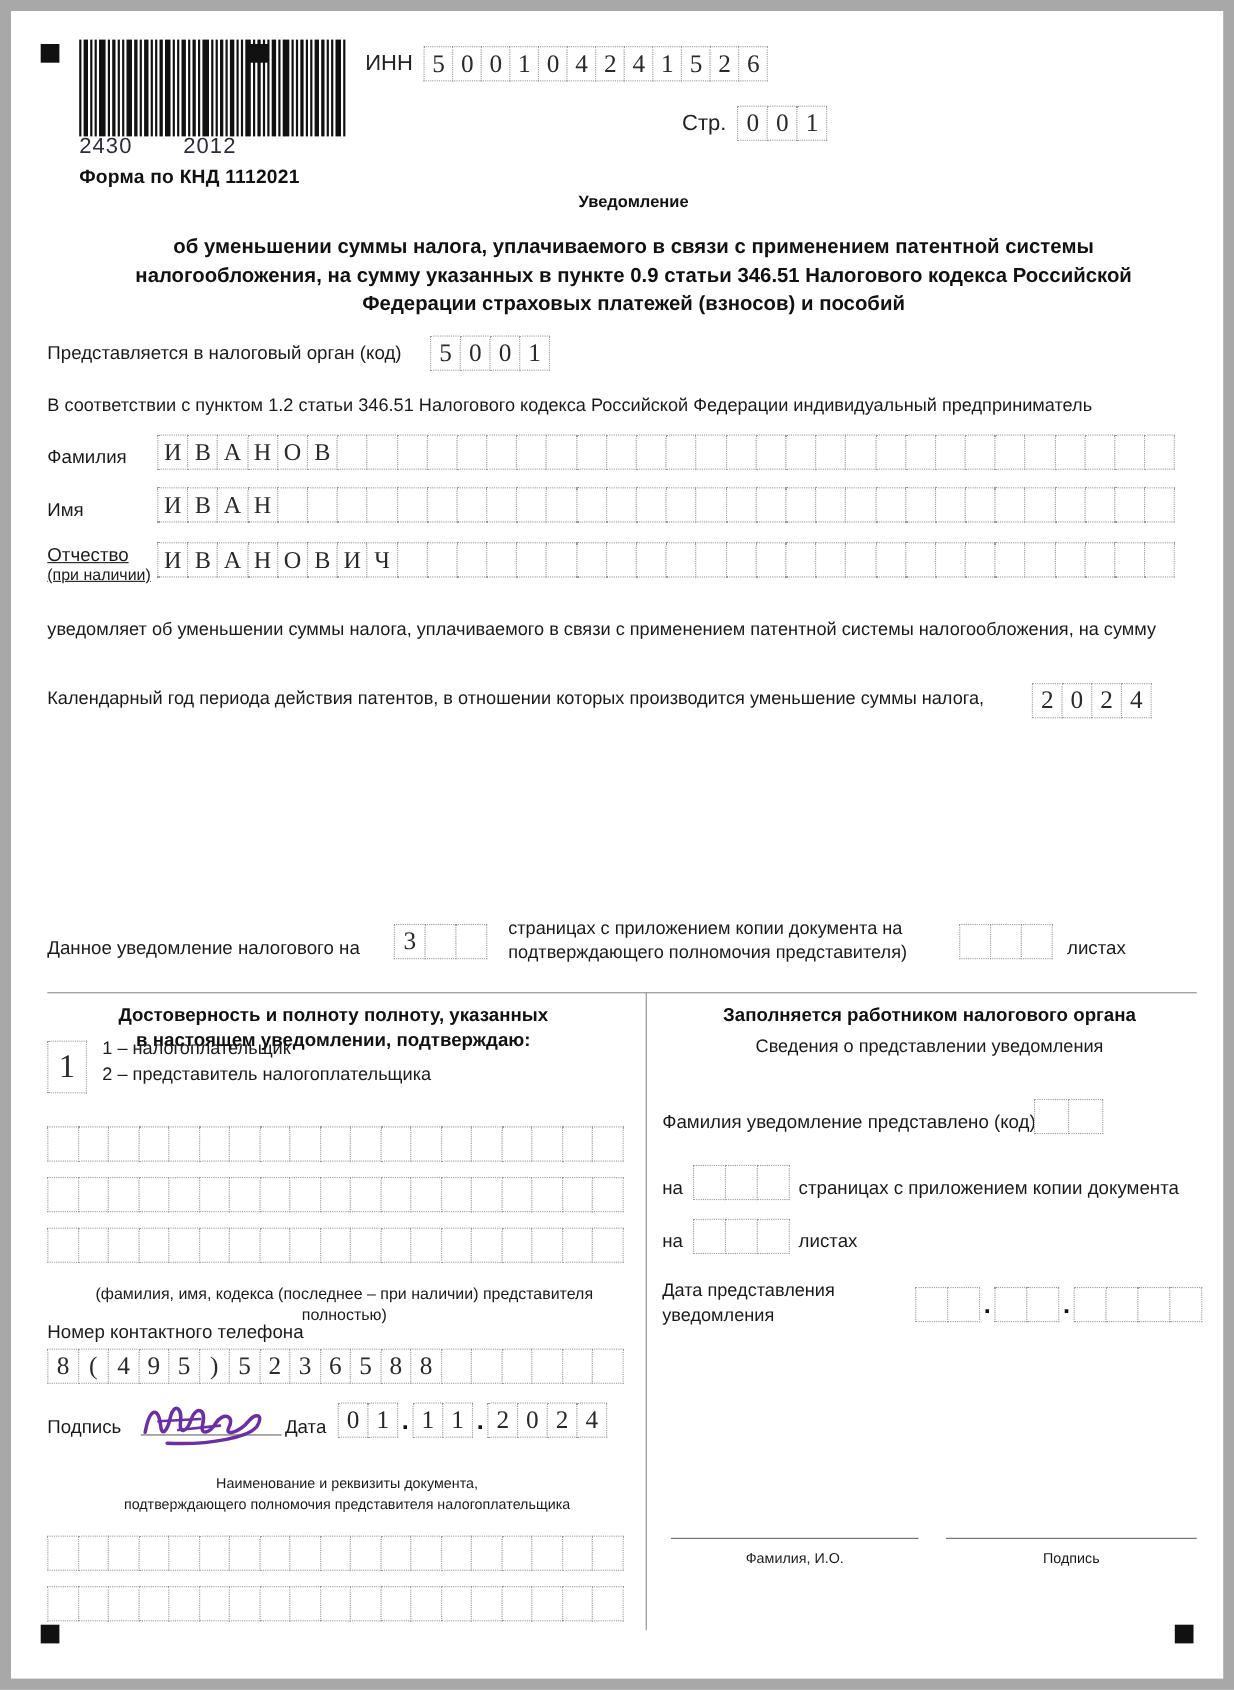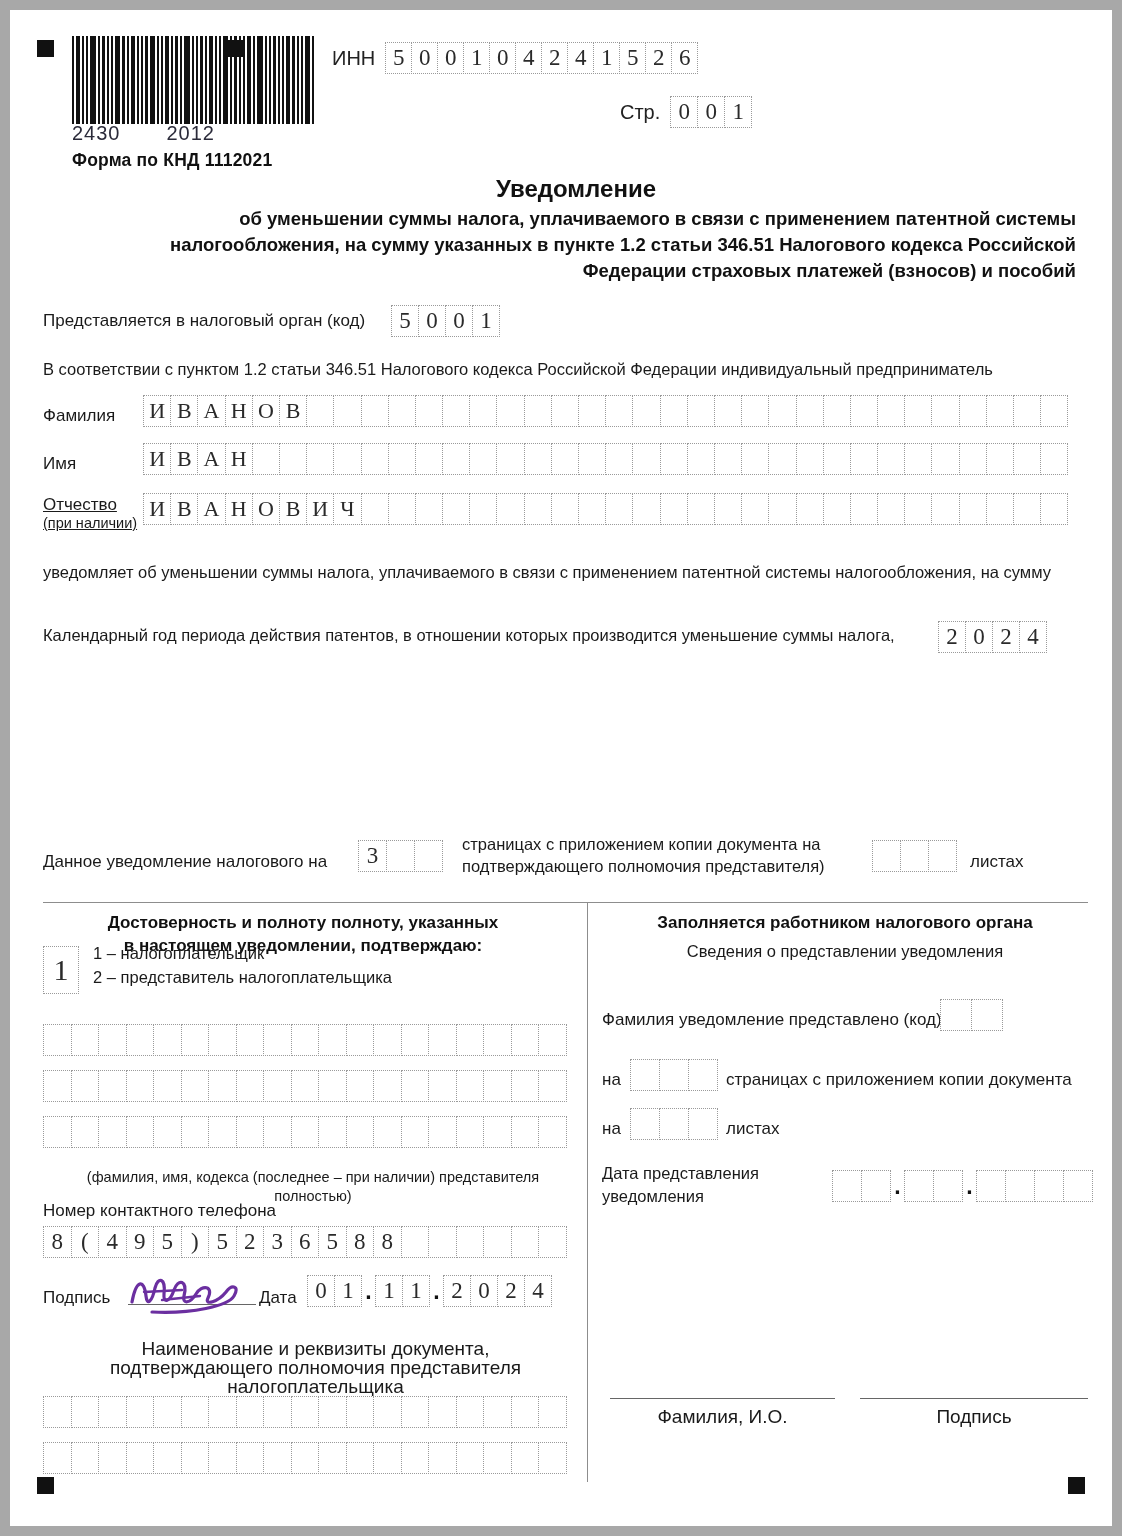--- a/index.html
+++ b/index.html
@@ -110,28 +110,27 @@
   .str-label { font-size: 20px; color: #222; margin-right: 10px; }
 
   
   .title-block {
     position: absolute;
     left: 66px;
     top: 165px;
     width: 1000px;
     text-align: center;
   }
-  .title-block .t1 { font-size: 24px; font-weight: bold; color: #111; }
+  .title-block .t1 { font-size: 15px; font-weight: bold; color: #111; }
   .title-block .t2 {
     font-size: 18.5px;
     font-weight: bold;
     color: #111;
     line-height: 26px;
-    margin-top: 3px;
-    text-align: right;
+    margin-top: 19px;
   }
 
   
   .row { position: absolute; display: flex; align-items: center; }
   .lbl { font-size: 17px; color: #1a1a1a; }
   .para { position: absolute; font-size: 16.5px; color: #1a1a1a; line-height: 23px; }
 
   .name-label { position: absolute; font-size: 17px; color: #1a1a1a; }
   .name-label .sub { display: block; font-size: 14.5px; }
 
@@ -162,21 +161,21 @@
     font-size: 16.5px;
     color: #1a1a1a;
   }
   .caption {
     position: absolute;
     text-align: center;
     font-size: 14.5px;
     color: #1a1a1a;
     line-height: 19px;
   }
-  .caption.b { font-size: 19px; }
+  .caption.b { font-size: 13px; }
 
   .big-cell {
     width: 36px;
     height: 48px;
     border: 1px dotted #9a9a9a;
     box-sizing: border-box;
     font-size: 30px;
     line-height: 45px;
     text-align: center;
     font-family: "Liberation Serif", serif;
@@ -288,21 +287,21 @@
         <span class="cell" style="width: 28px;">0</span>
         <span class="cell" style="width: 28px;">0</span>
         <span class="cell" style="width: 28px;">1</span>
       </span>
   </div>
 
   <div class="title-block">
     <div class="t1">Уведомление</div>
     <div class="t2">
       <div>об уменьшении суммы налога, уплачиваемого в связи с применением патентной системы</div>
-      <div>налогообложения, на сумму указанных в пункте 1.2 статьи 346.51 Налогового кодекса Российской</div>
+      <div>налогообложения, на сумму указанных в пункте 0.9 статьи 346.51 Налогового кодекса Российской</div>
       <div>Федерации страховых платежей (взносов) и пособий</div>
     </div>
   </div>
 
   <div class="row" style="left:33px; top:295px;">
     <span class="lbl">Представляется в налоговый орган (код)</span>
     <span class="cells" id="authority-cells" style="margin-left:26px;">
         <span class="cell" style="width: 28px;">5</span>
         <span class="cell" style="width: 28px;">0</span>
         <span class="cell" style="width: 28px;">0</span>

